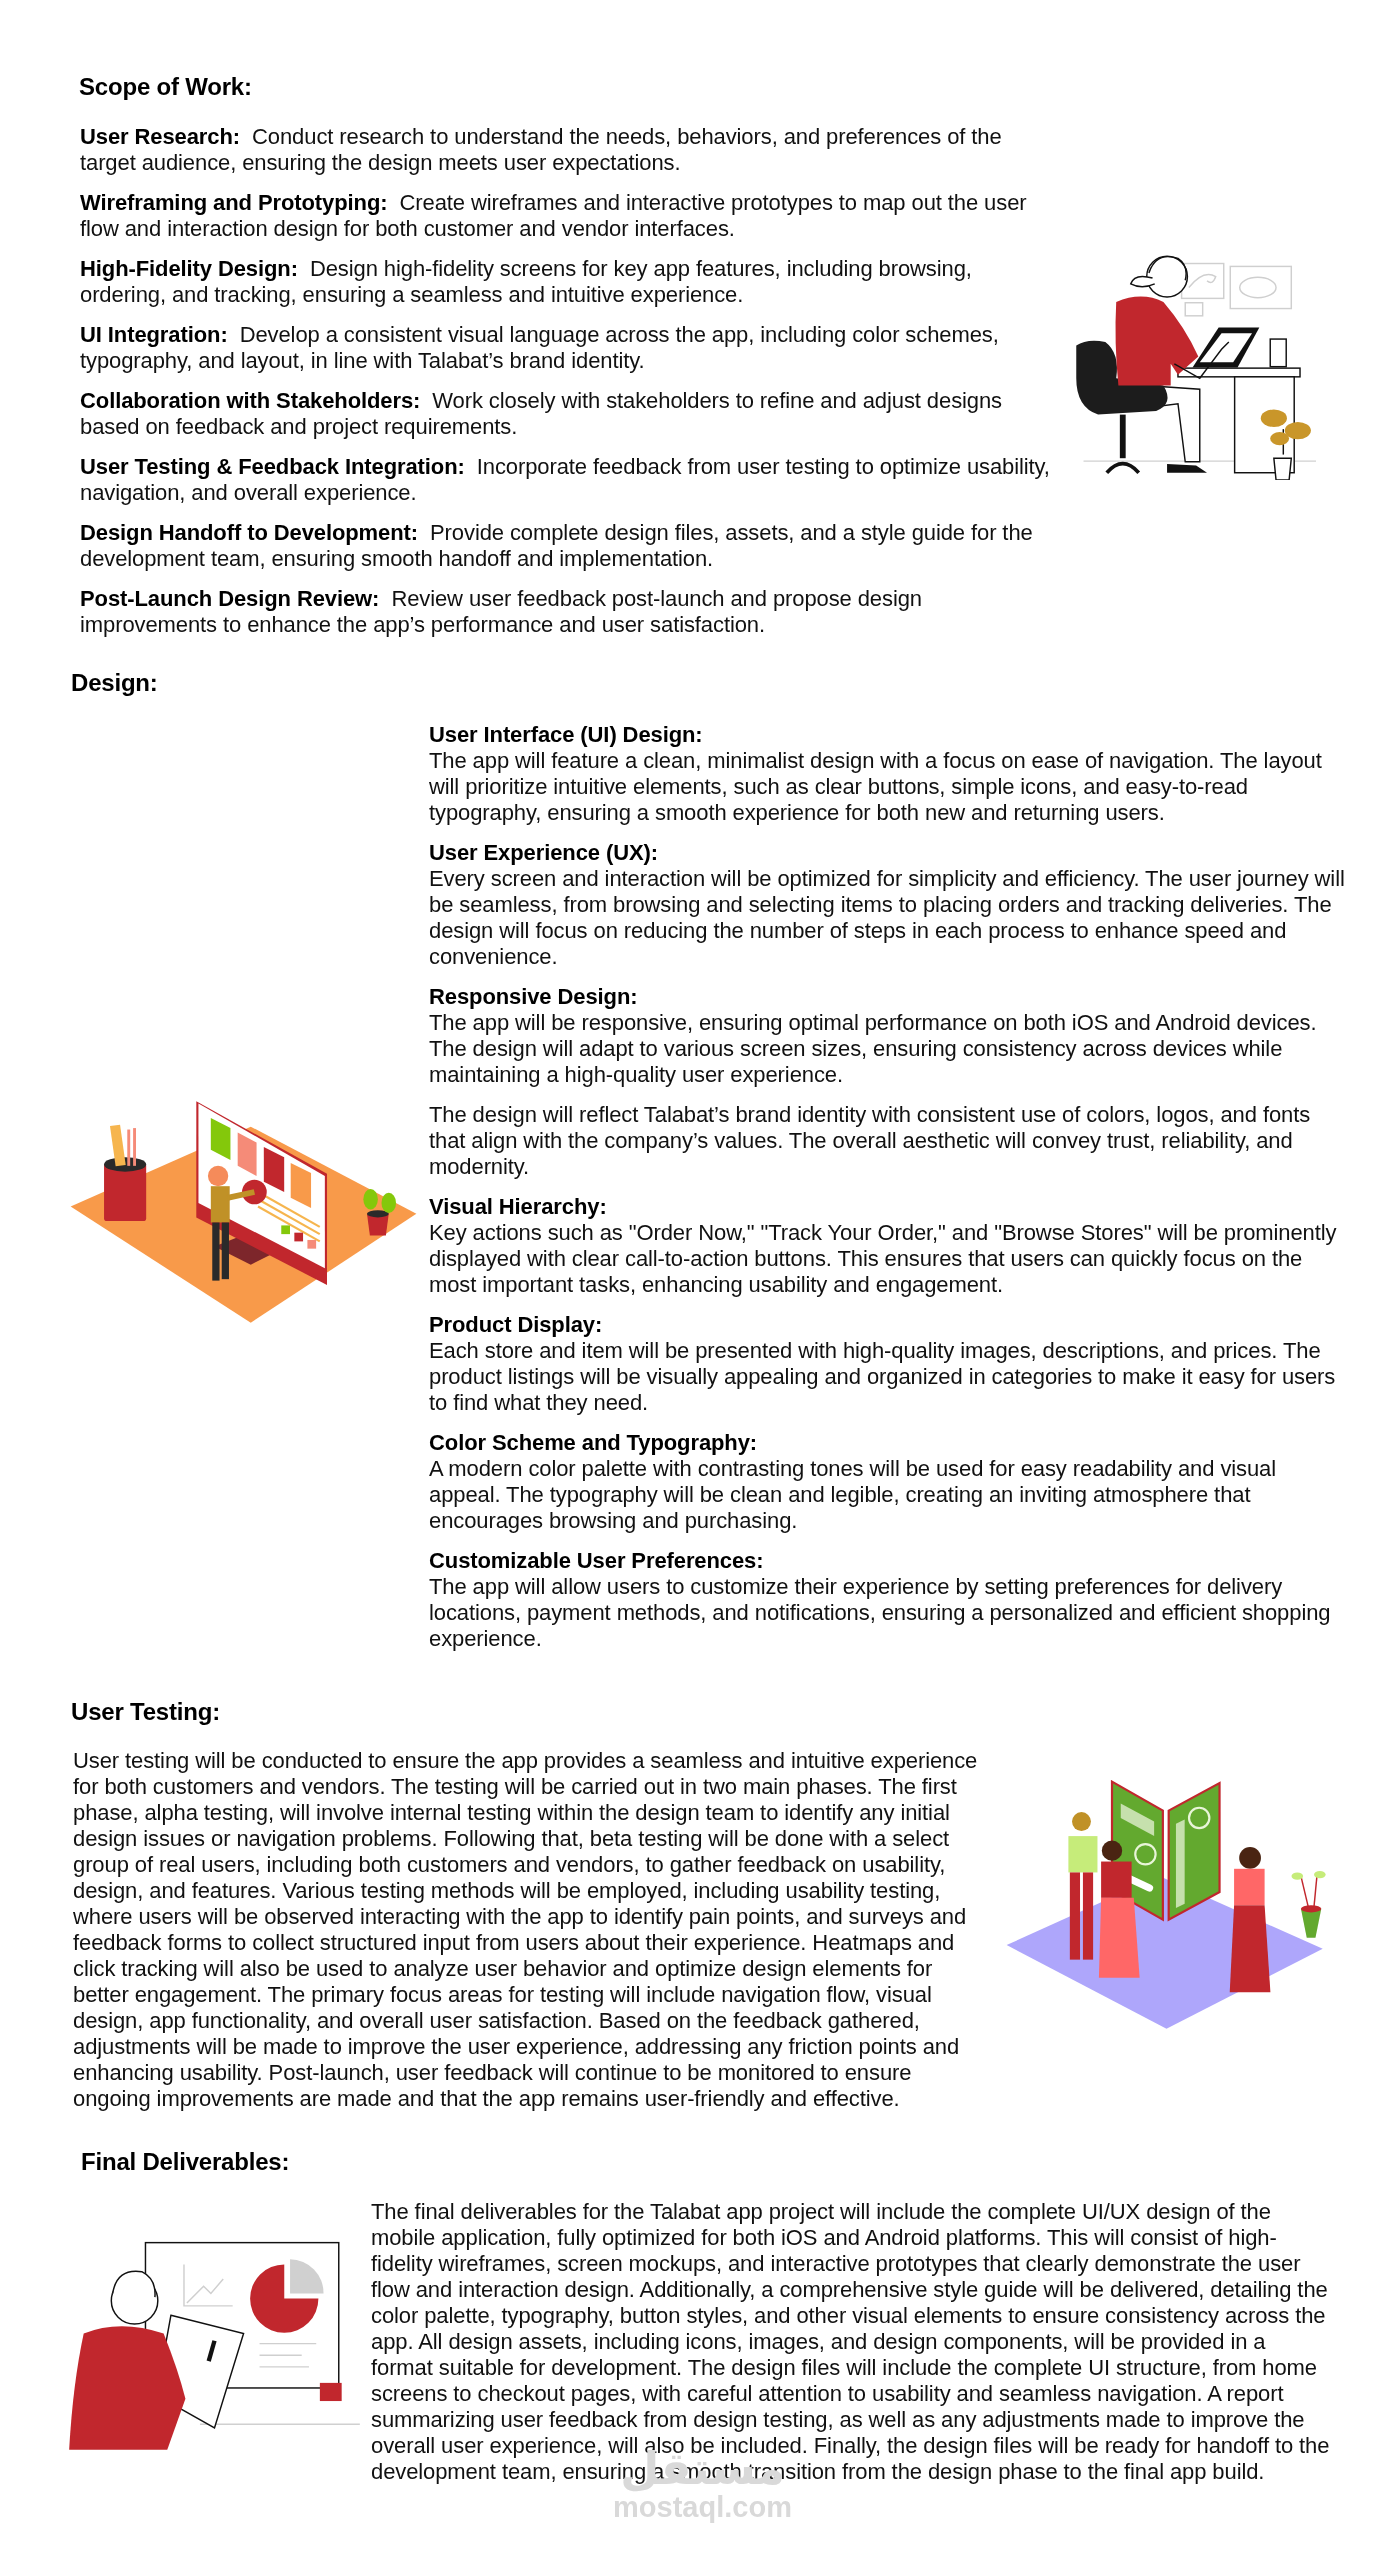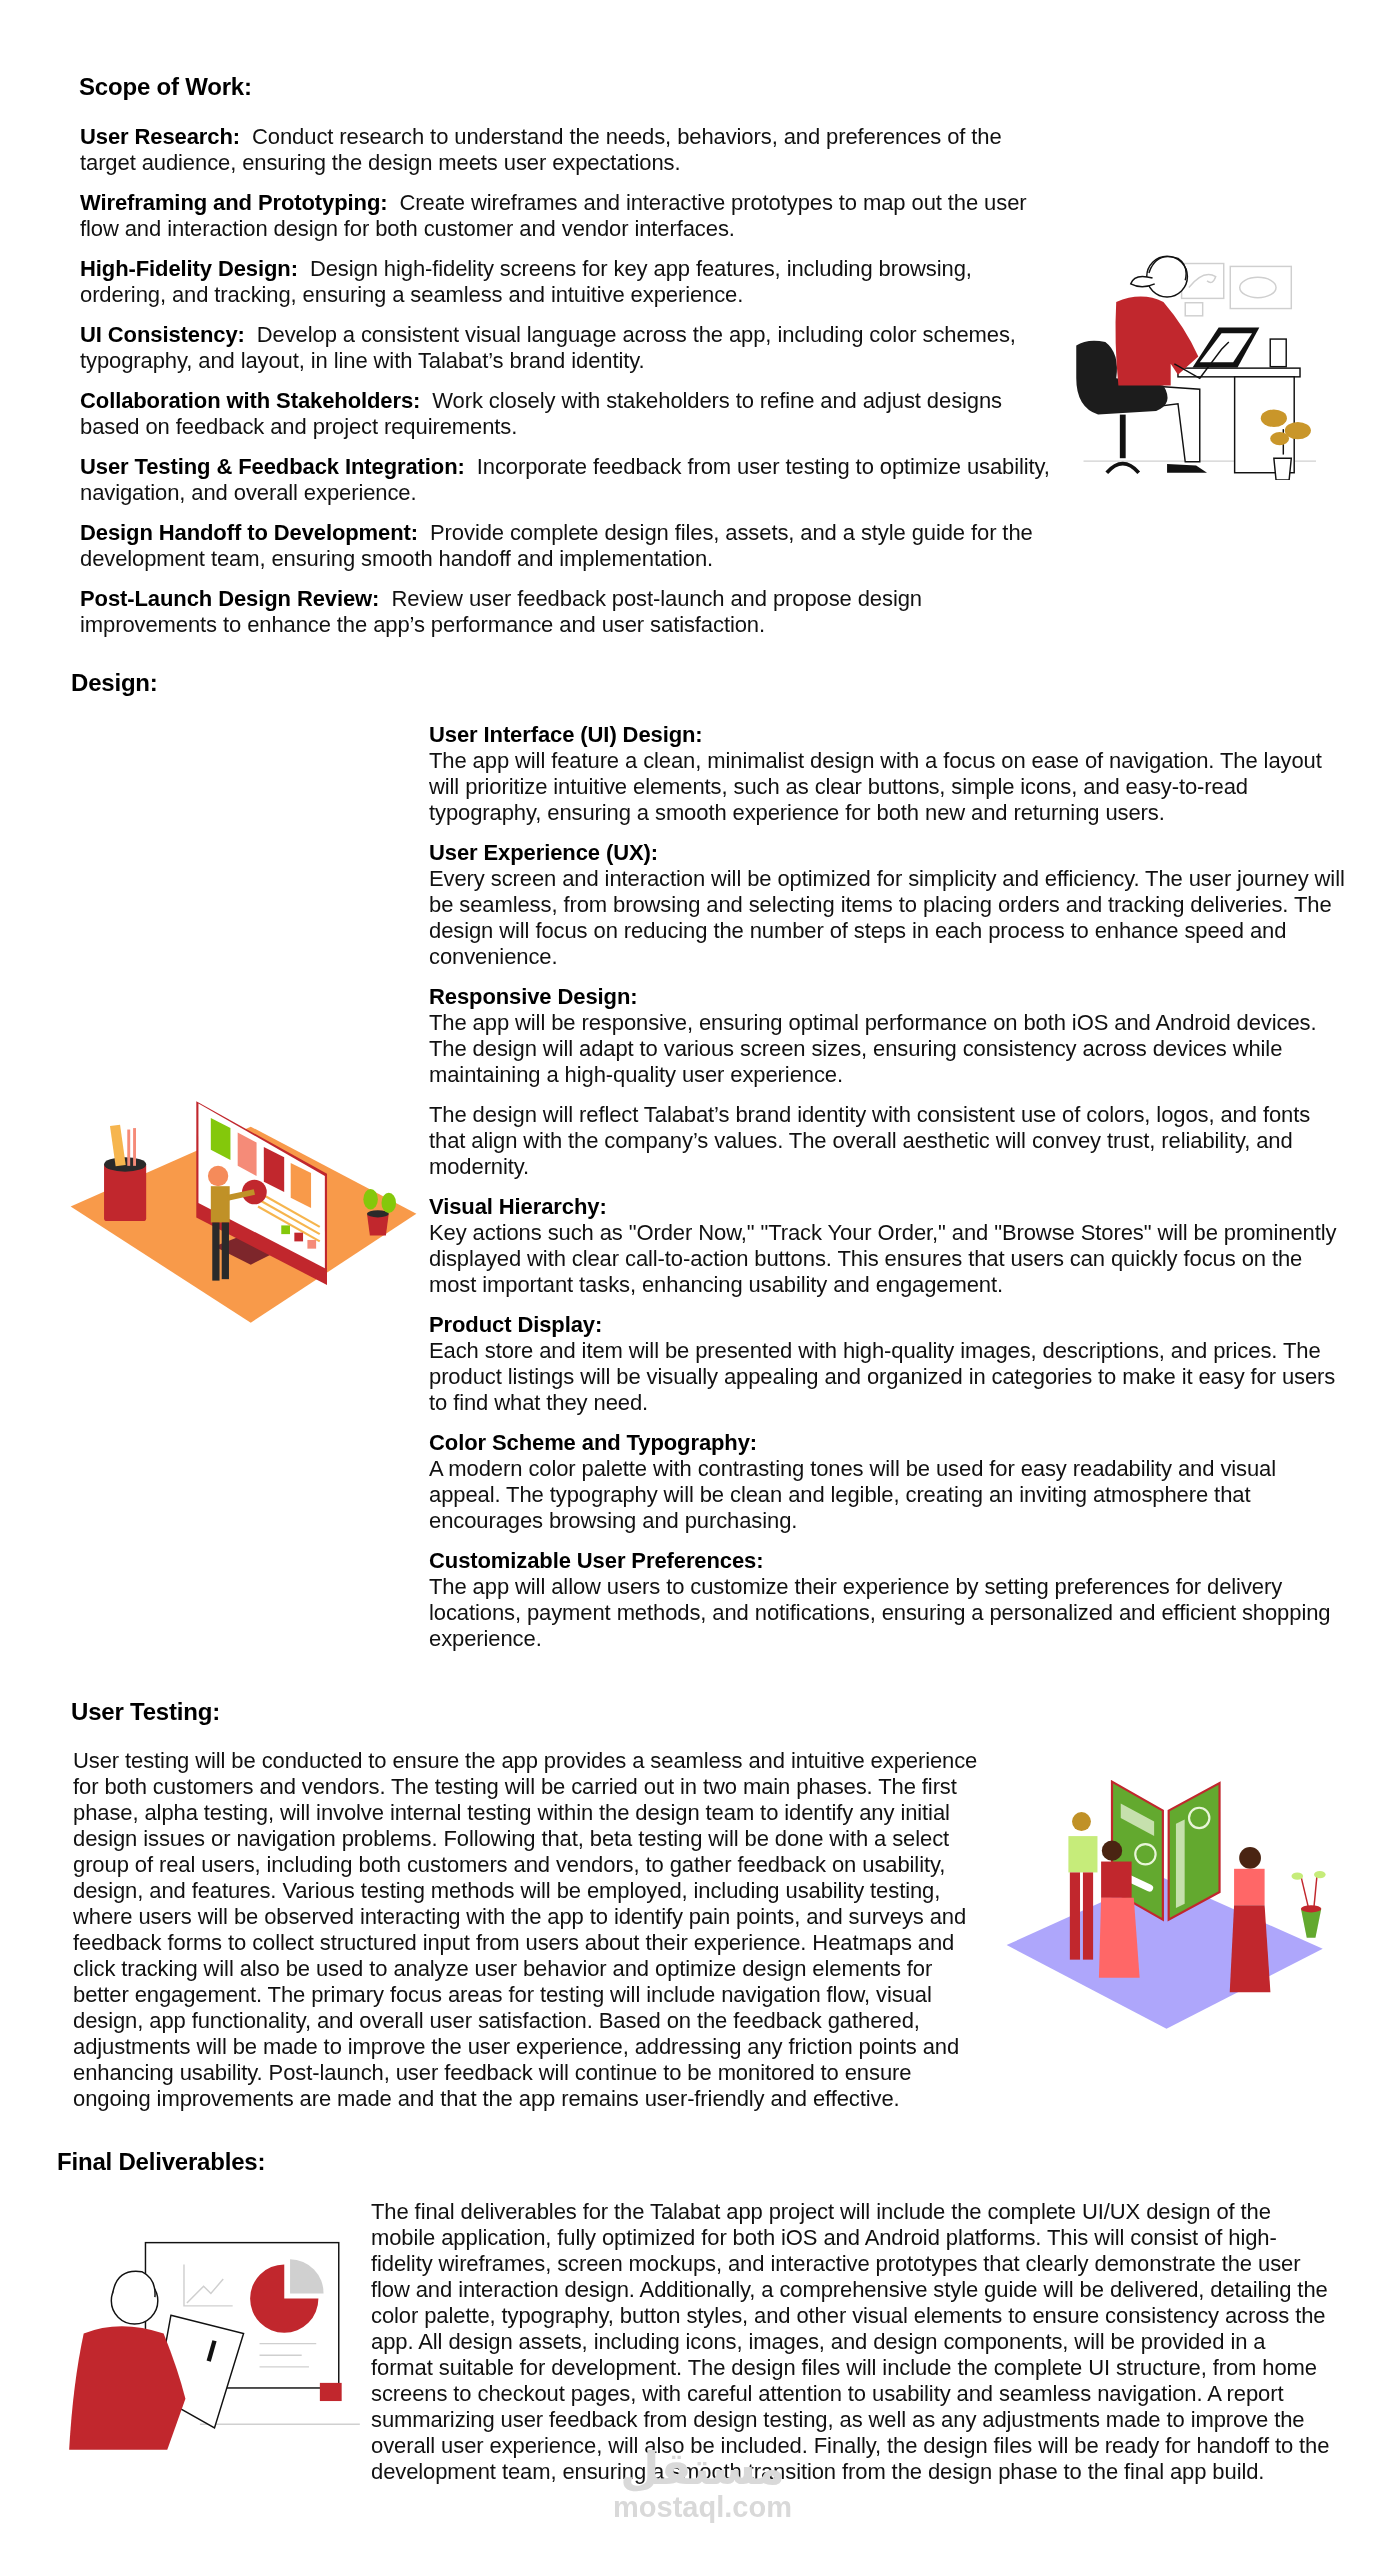--- a/index.html
+++ b/index.html
@@ -40,21 +40,21 @@
 </style>
 </head>
 <body>
 
 <div class="abs h2" style="left:79px; top:73px;">Scope of Work:</div>
 
 <div class="abs para" style="left:80px; top:124px; width:982px;">
   <div class="scope-item"><b>User Research:</b>&nbsp; <span>Conduct research to understand the needs, behaviors, and preferences of the target audience, ensuring the design meets user expectations.</span></div>
   <div class="scope-item"><b>Wireframing and Prototyping:</b>&nbsp; <span>Create wireframes and interactive prototypes to map out the user flow and interaction design for both customer and vendor interfaces.</span></div>
   <div class="scope-item"><b>High-Fidelity Design:</b>&nbsp; <span>Design high-fidelity screens for key app features, including browsing, ordering, and tracking, ensuring a seamless and intuitive experience.</span></div>
-  <div class="scope-item"><b>UI Consistency:</b>&nbsp; <span>Develop a consistent visual language across the app, including color schemes, typography, and layout, in line with Talabat’s brand identity.</span></div>
+  <div class="scope-item"><b>UI Integration:</b>&nbsp; <span>Develop a consistent visual language across the app, including color schemes, typography, and layout, in line with Talabat’s brand identity.</span></div>
   <div class="scope-item"><b>Collaboration with Stakeholders:</b>&nbsp; <span>Work closely with stakeholders to refine and adjust designs based on feedback and project requirements.</span></div>
   <div class="scope-item"><b>User Testing &amp; Feedback Integration:</b>&nbsp; <span>Incorporate feedback from user testing to optimize usability, navigation, and overall experience.</span></div>
   <div class="scope-item"><b>Design Handoff to Development:</b>&nbsp; <span>Provide complete design files, assets, and a style guide for the development team, ensuring smooth handoff and implementation.</span></div>
   <div class="scope-item"><b>Post-Launch Design Review:</b>&nbsp; <span>Review user feedback post-launch and propose design improvements to enhance the app’s performance and user satisfaction.</span></div>
 </div>
 
 <div class="abs illus" style="left:1047px; top:233px; width:291px; height:247px;">
   <svg width="291" height="247" viewBox="0 0 400 340">
 
     <rect x="185" y="42" width="58" height="48" fill="none" stroke="#cfcfcf" stroke-width="2"></rect>
@@ -179,21 +179,21 @@
 
     <path d="M410 195 L438 195 L430 235 L418 235 Z" fill="#63a92f"></path>
     <ellipse cx="424" cy="195" rx="14" ry="5" fill="#c1272d"></ellipse>
     <line x1="420" y1="192" x2="410" y2="150" stroke="#c1272d" stroke-width="2"></line>
     <line x1="428" y1="192" x2="432" y2="150" stroke="#c1272d" stroke-width="2"></line>
     <ellipse cx="405" cy="150" rx="8" ry="5" fill="#c6ec7a"></ellipse>
     <ellipse cx="436" cy="148" rx="8" ry="5" fill="#c6ec7a"></ellipse>
   </svg>
 </div>
 
-<div class="abs h2" style="left:57px; top:2148px;">Final Deliverables:</div>
+<div class="abs h2" style="left:81px; top:2148px;">Final Deliverables:</div>
 
 <div class="abs para" style="left:371px; top:2199px; width:960px;">The final deliverables for the Talabat app project will include the complete UI/UX design of the mobile application, fully optimized for both iOS and Android platforms. This will consist of high-fidelity wireframes, screen mockups, and interactive prototypes that clearly demonstrate the user flow and interaction design. Additionally, a comprehensive style guide will be delivered, detailing the color palette, typography, button styles, and other visual elements to ensure consistency across the app. All design assets, including icons, images, and design components, will be provided in a format suitable for development. The design files will include the complete UI structure, from home screens to checkout pages, with careful attention to usability and seamless navigation. A report summarizing user feedback from design testing, as well as any adjustments made to improve the overall user experience, will also be included. Finally, the design files will be ready for handoff to the development team, ensuring a smooth transition from the design phase to the final app build.</div>
 
 <div class="abs illus" style="left:69px; top:2239px; width:291px; height:218px;">
   <svg width="291" height="218" viewBox="0 0 400 300">
     <rect x="105" y="5" width="266" height="200" fill="#fff" stroke="#111" stroke-width="2"></rect>
     <polyline points="158,35 158,92 225,92" fill="none" stroke="#cfcfcf" stroke-width="2"></polyline>
     <polyline points="162,88 185,65 195,75 212,55" fill="none" stroke="#cfcfcf" stroke-width="2"></polyline>
     <path d="M296 35 L296 82 L343 82 A47 47 0 1 1 296 35 Z" fill="#c1272d"></path>
     <path d="M304 28 L304 75 L350 75 A46 46 0 0 0 304 28 Z" fill="#d0d0d0"></path>

